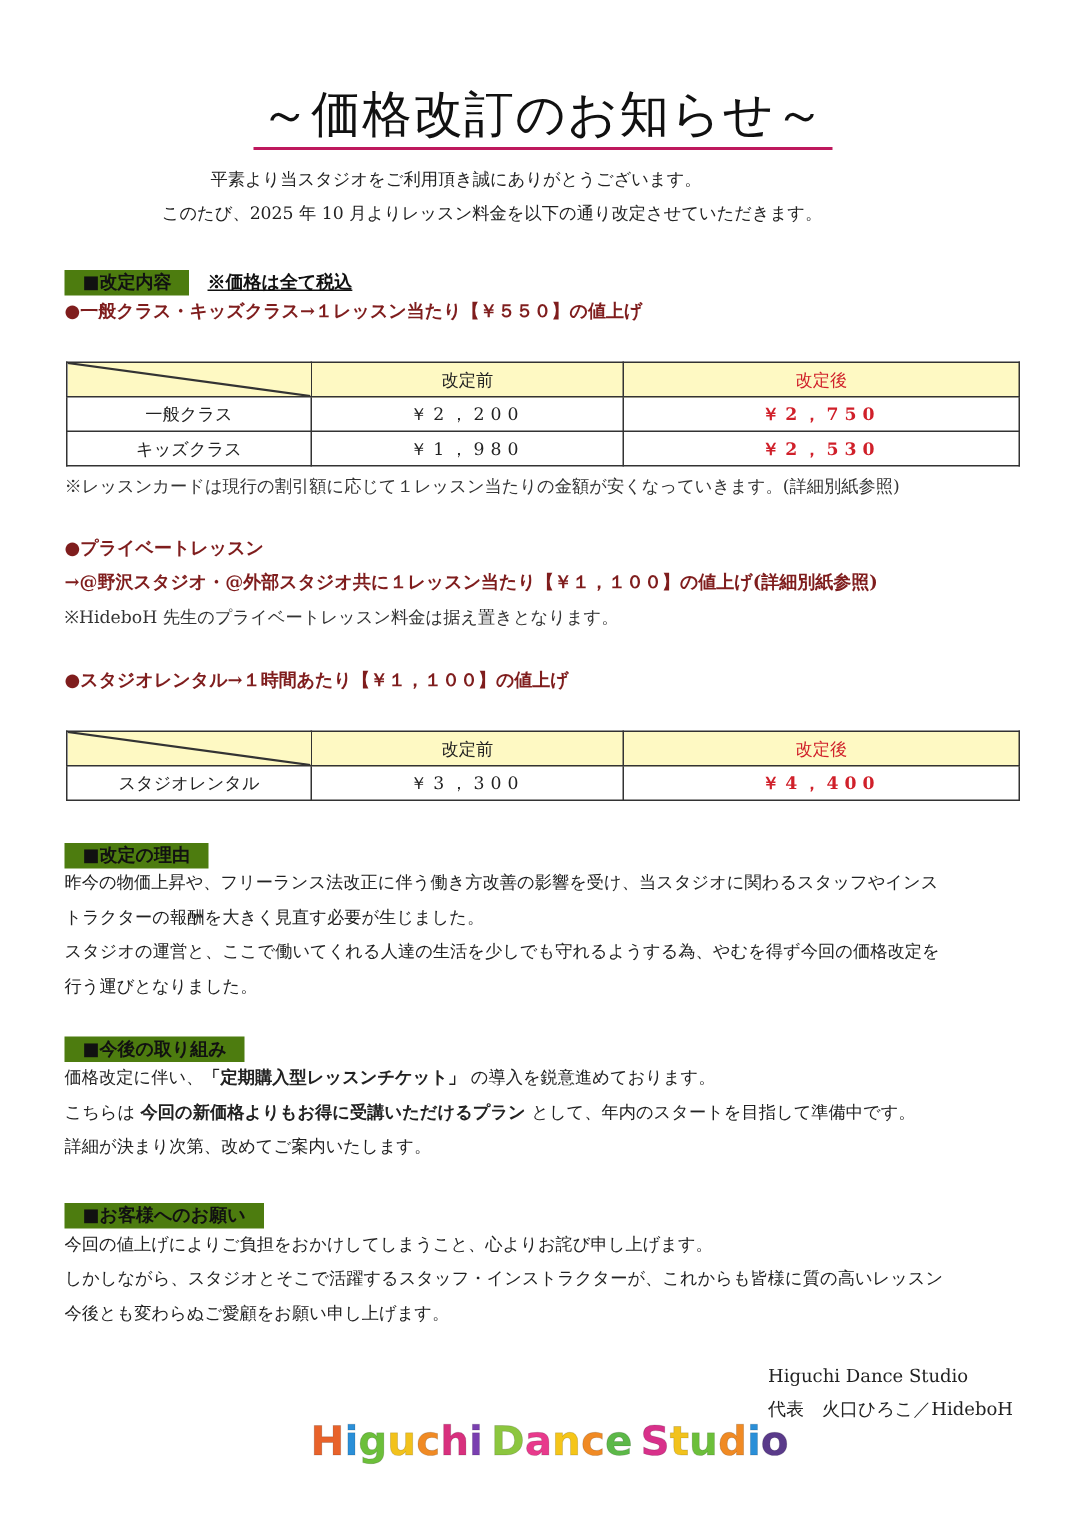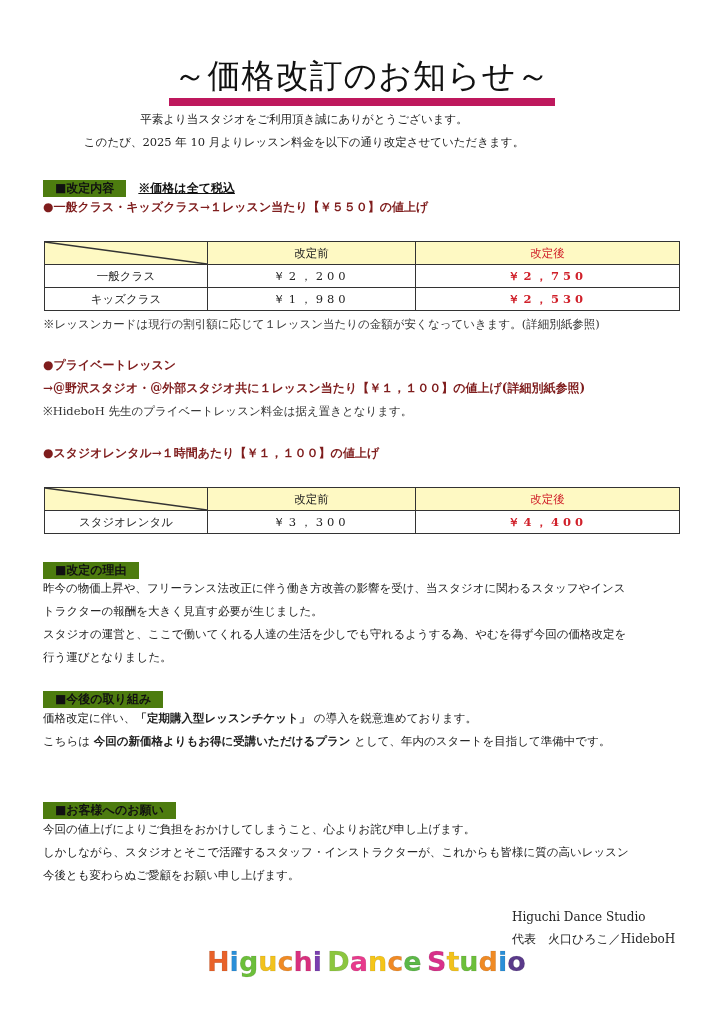--- a/index.html
+++ b/index.html
@@ -1,21 +1,21 @@
 <!DOCTYPE html>
 <html><head>
 <meta charset="utf-8">
 <style>
   html, body { margin:0; padding:0; background:#ffffff; }
   body { width:724px; height:1024px; position:relative; overflow:hidden;
          font-family:"DejaVu Serif", "Liberation Serif", serif; color:#222; }
   .abs { position:absolute; }
   .title { left:0; width:724px; top:56px; text-align:center; }
   .title span { display:inline-block; font-size:33px; line-height:40px; letter-spacing:1px;
-                border-bottom:8px solid #be185d; padding:0 4px 2px 4px; color:#111; }
+                border-bottom:2px solid #be185d; padding:0 4px 2px 4px; color:#111; }
   .intro { left:0; width:608px; text-align:center; font-size:11.5px; line-height:15px; color:#222; }
   .sechead { display:inline-block; background:#4d7c0f; font-weight:bold; font-size:12px; line-height:17px; padding:0 12px; color:#111; }
   .tax { font-weight:bold; font-size:12px; text-decoration:underline; margin-left:12px; color:#111; }
   .bold { font-weight:bold; font-size:12px; line-height:17px; color:#7f1d1d; }
   .txt { font-size:11.5px; line-height:23px; color:#222; }
   .note { font-size:11.5px; line-height:16px; color:#333; }
   table.price { border-collapse:collapse; font-size:11.5px; color:#222; }
   table.price td { border:1px solid #333; text-align:center; padding:0; height:22px; }
   table.price tr.hd td { background:#fef9c3; }
   .red { color:#d0202a; font-weight:bold; letter-spacing:4px; }
@@ -28,21 +28,21 @@
   .logo span { -webkit-text-stroke:0.6px rgba(0,0,0,0.15); }
 </style>
 </head>
 <body>
 
 <div class="abs title">
   <span>～価格改訂のお知らせ～</span>
 </div>
 
 <div class="abs intro" style="top:112px;">平素より当スタジオをご利用頂き誠にありがとうございます。</div>
-<div class="abs intro" style="top:135px;">このたび、2025 年 10 月よりレッスン料金を以下の通り改定させていただきます。</div>
+<div class="abs intro" style="top:135px;padding-left:24px;">このたび、2025 年 10 月よりレッスン料金を以下の通り改定させていただきます。</div>
 
 <div class="abs" style="left:43px; top:177px;">
   <span class="sechead">■改定内容</span><span class="tax">※価格は全て税込</span>
 </div>
 <div class="abs bold" style="left:43px; top:199px;">●一般クラス・キッズクラス→１レッスン当たり【￥５５０】の値上げ</div>
 
 <table class="abs price" style="left:44px; top:241px; width:636px;">
   <tbody>
       <tr class="hd">
     <td class="diag" style="width:162px;">
@@ -102,20 +102,21 @@
   <div>スタジオの運営と、ここで働いてくれる人達の生活を少しでも守れるようする為、やむを得ず今回の価格改定を</div>
   <div>行う運びとなりました。</div>
 </div>
 
 <div class="abs" style="left:43px; top:688px;">
   <span class="sechead">■今後の取り組み</span>
 </div>
 <div class="abs txt" style="left:43px; top:707px; width:645px;">
   <div><span>価格改定に伴い、</span><b>「定期購入型レッスンチケット」</b><span> の導入を鋭意進めております。</span></div>
   <div><span>こちらは </span><b>今回の新価格よりもお得に受講いただけるプラン</b><span> として、年内のスタートを目指して準備中です。</span></div>
+  <div>詳細が決まり次第、改めてご案内いたします。</div>
 </div>
 
 <div class="abs" style="left:43px; top:799px;">
   <span class="sechead">■お客様へのお願い</span>
 </div>
 <div class="abs txt" style="left:43px; top:818px; width:645px;">
   <div>今回の値上げによりご負担をおかけしてしまうこと、心よりお詫び申し上げます。</div>
   <div>しかしながら、スタジオとそこで活躍するスタッフ・インストラクターが、これからも皆様に質の高いレッスン</div>
   <div>今後とも変わらぬご愛顧をお願い申し上げます。</div>
 </div>

